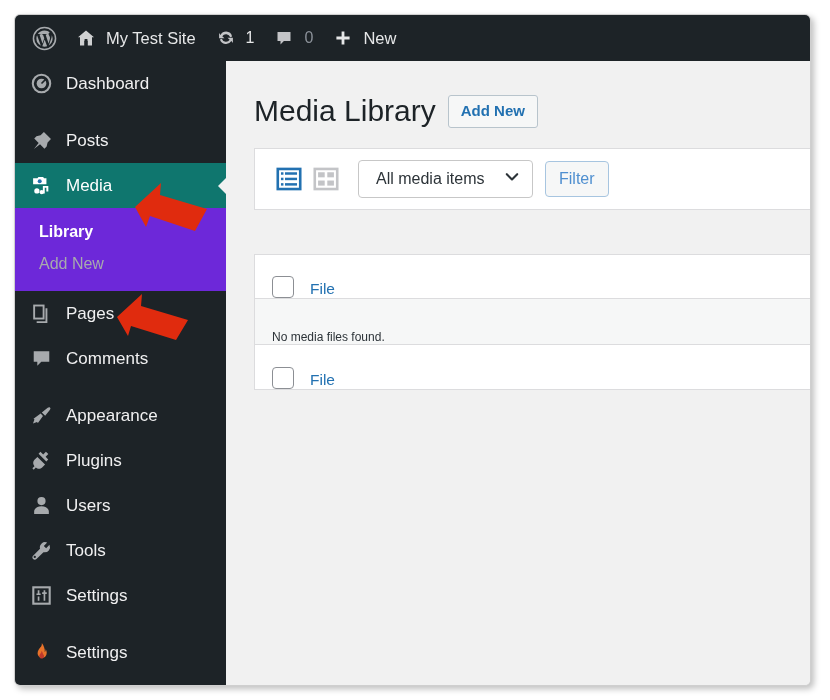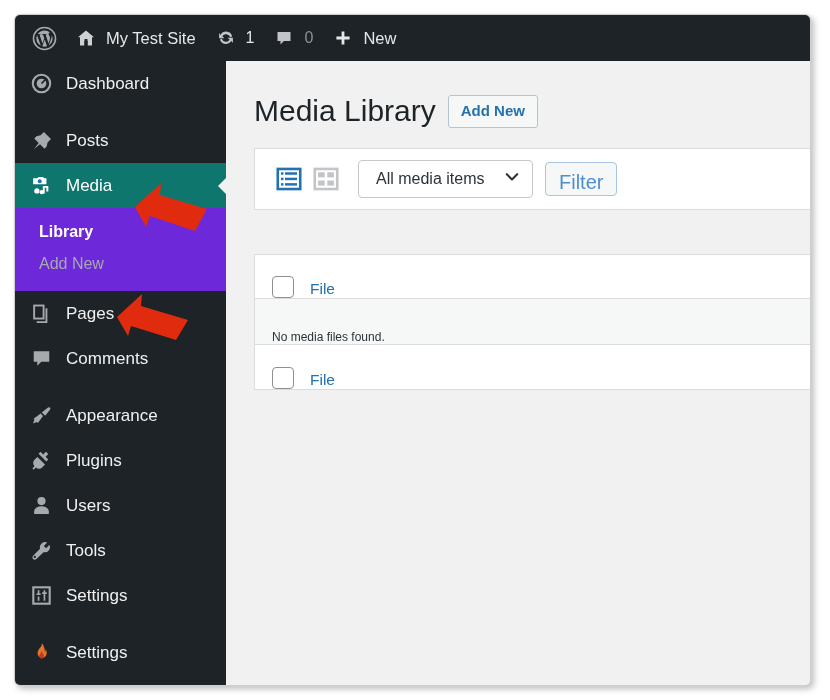--- a/index.html
+++ b/index.html
@@ -181,22 +181,22 @@
     padding: 0 12px 0 17px;
     font-size: 16px;
     color: #2c3338;
     gap: 14px;
   }
   .btn-filter {
     background: #f6f7f7;
     border: 1px solid #a7c5e0;
     border-radius: 4px;
     color: #4f8fd0;
-    font-size: 20px;
-    padding: 8px 13px 2px;
+    font-size: 16px;
+    padding: 8px 13px 9px;
     line-height: 1.1;
   }
 
   
   #media-table {
     margin: 44px 0 0 28px;
     width: 560px;
     background: #fff;
     border: 1px solid #dcdcde;
     font-size: 15px;

